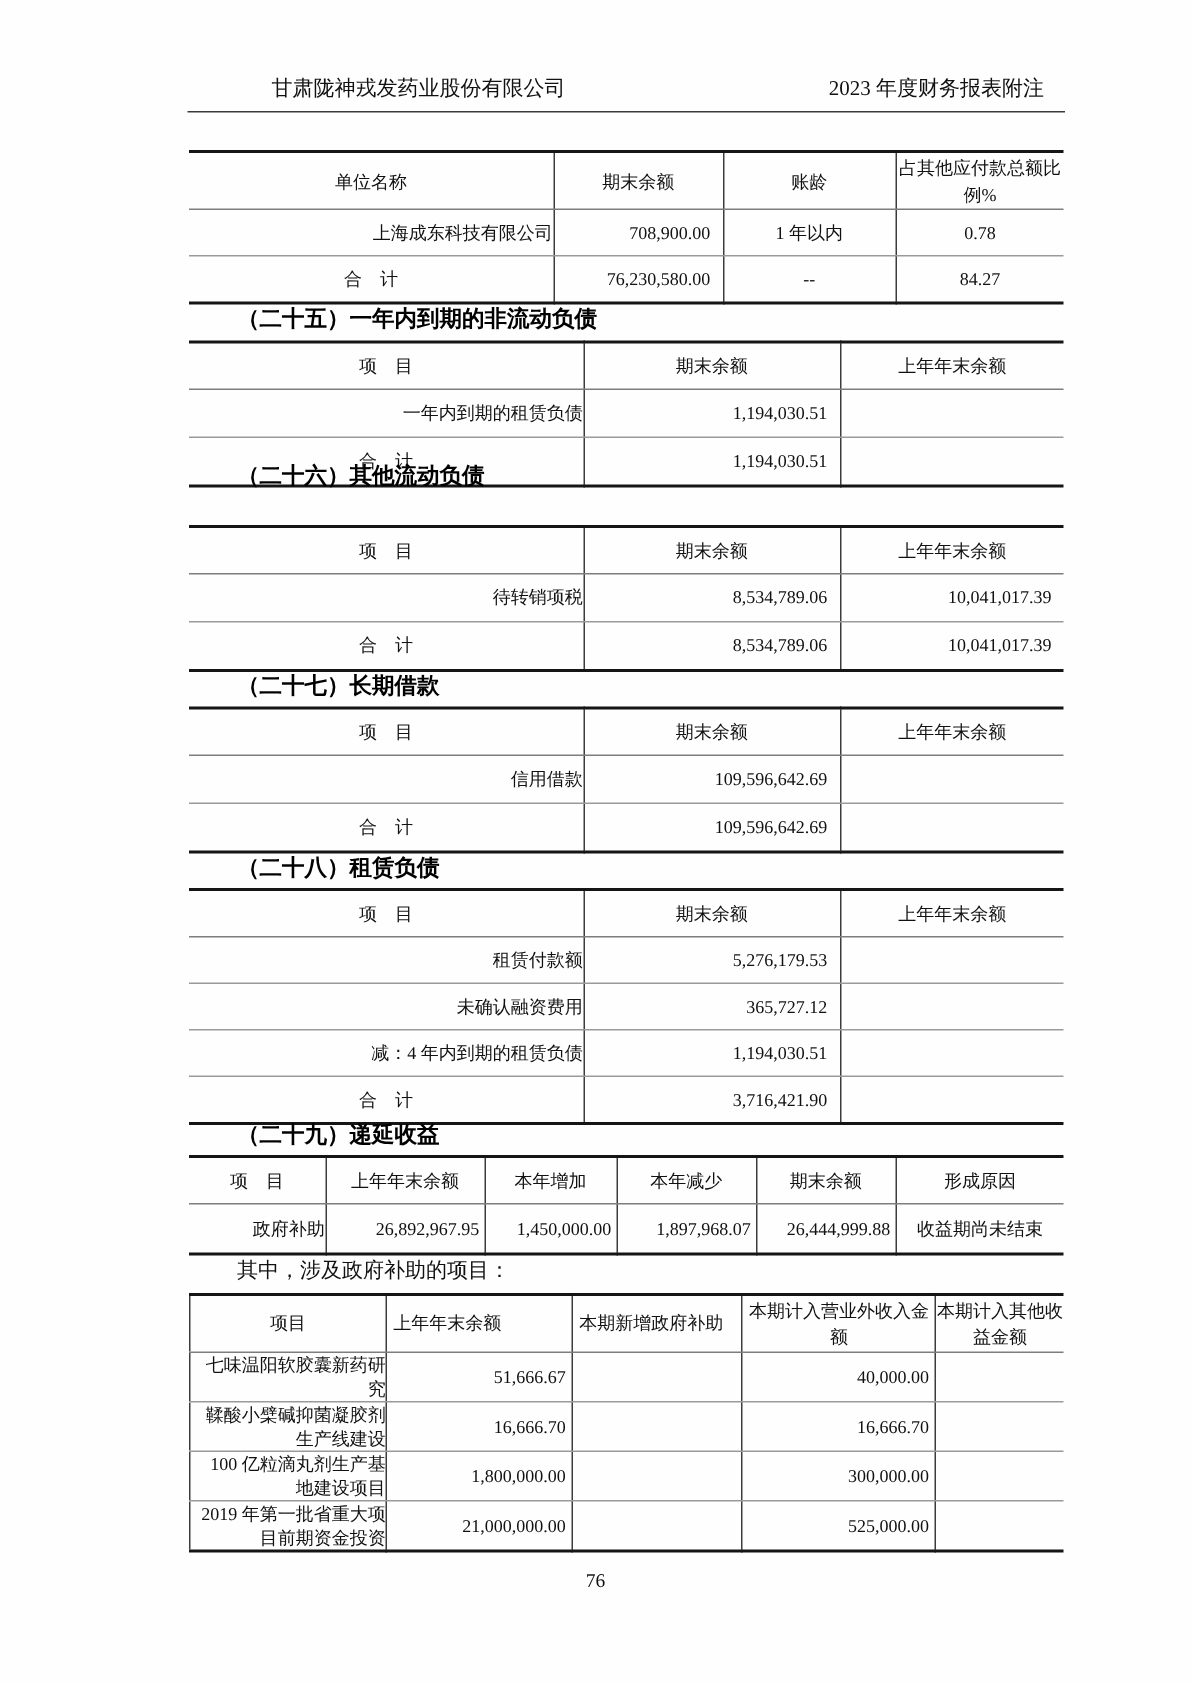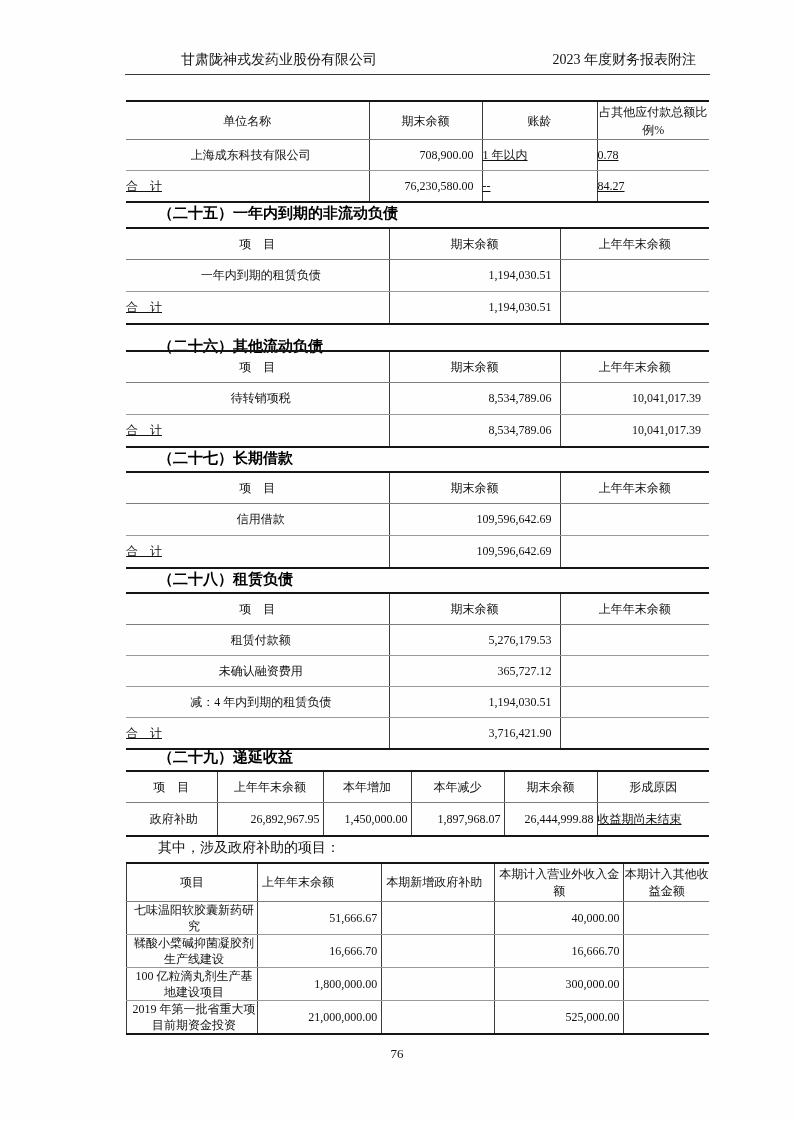--- a/index.html
+++ b/index.html
@@ -41,23 +41,23 @@
     font-size:12px;color:#111;
   }
   .tbl th{
     font-weight:normal;text-align:center;vertical-align:middle;
     border-bottom:1px solid #7d7d7d;line-height:18px;padding:0;
   }
   .tbl td{
     vertical-align:middle;border-bottom:1px solid #9a9a9a;padding:0;line-height:17px;
   }
   .tbl th:not(:last-child), .tbl td:not(:last-child){border-right:1px solid #3c3c3c;}
-  .lab{text-align:center;padding-left:7px !important;}
+  .lab{text-align:right;padding-left:7px !important;}
   .num{text-align:right;padding-right:8px !important;}
-  .ctr{text-align:left;text-decoration:underline;}
+  .ctr{text-align:center;}
   
   .t1 th{height:37px}.t1 td{height:30px}
   .t25 th,.t26 th,.t27 th{height:30px}
   .t25 td,.t26 td,.t27 td{height:31px}
   .t28 th{height:30px}.t28 td{height:30px}
   .t29 th{height:30px}.t29 td{height:32px}
   .t29{font-size:13.5px;}
   .t29 .num{padding-right:3px !important;}
   .t29 .lab{padding-left:5px !important;}
   .tbl7{font-size:13px;border-left:1px solid #3c3c3c;}
@@ -134,21 +134,21 @@
         <td class="num"></td>
       </tr>
       <tr>
         <td class="ctr">合　计</td>
         <td class="num">1,194,030.51</td>
         <td class="num"></td>
       </tr>
     </tbody>
   </table>
 
-  <div class="sechead" style="top:336px">（二十六）其他流动负债</div>
+  <div class="sechead" style="top:308px">（二十六）其他流动负债</div>
   <table class="tbl t26" style="top:350px">
     <colgroup>
         <col style="width:263px">
         <col style="width:171px">
         <col style="width:149px">
       </colgroup>
     <thead>
       <tr>
         <th>项　目</th>
         <th>期末余额</th>

